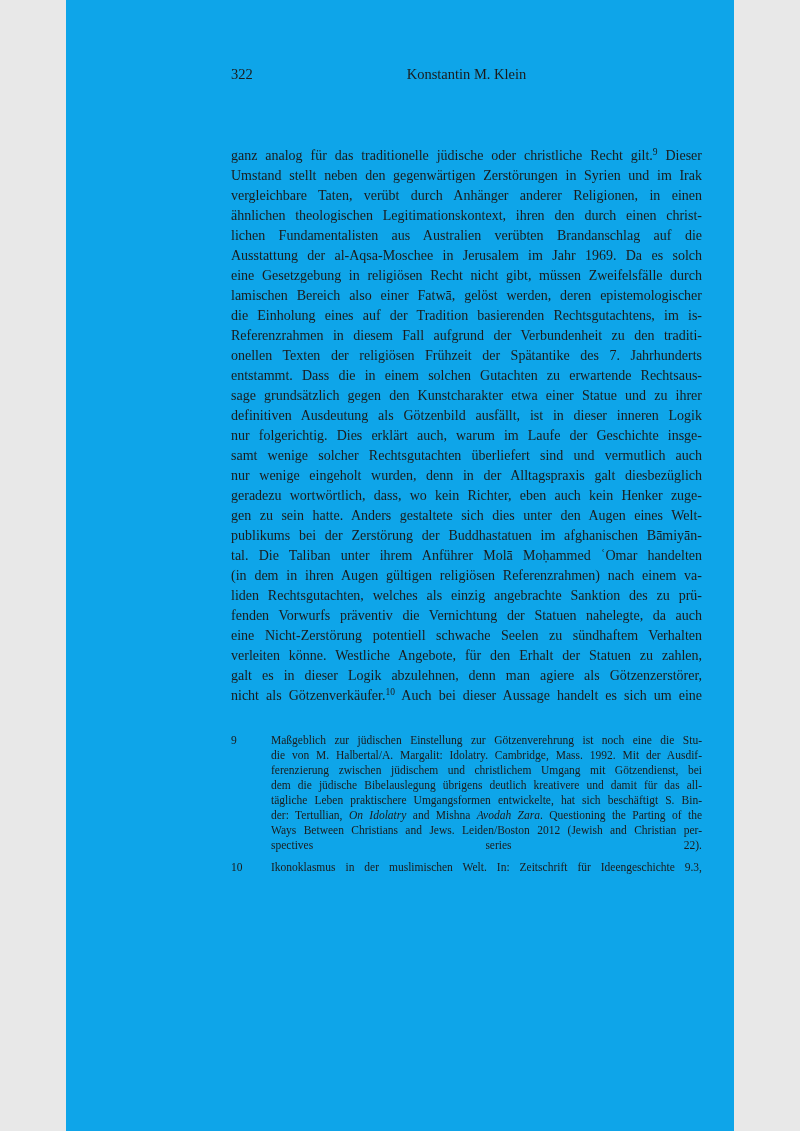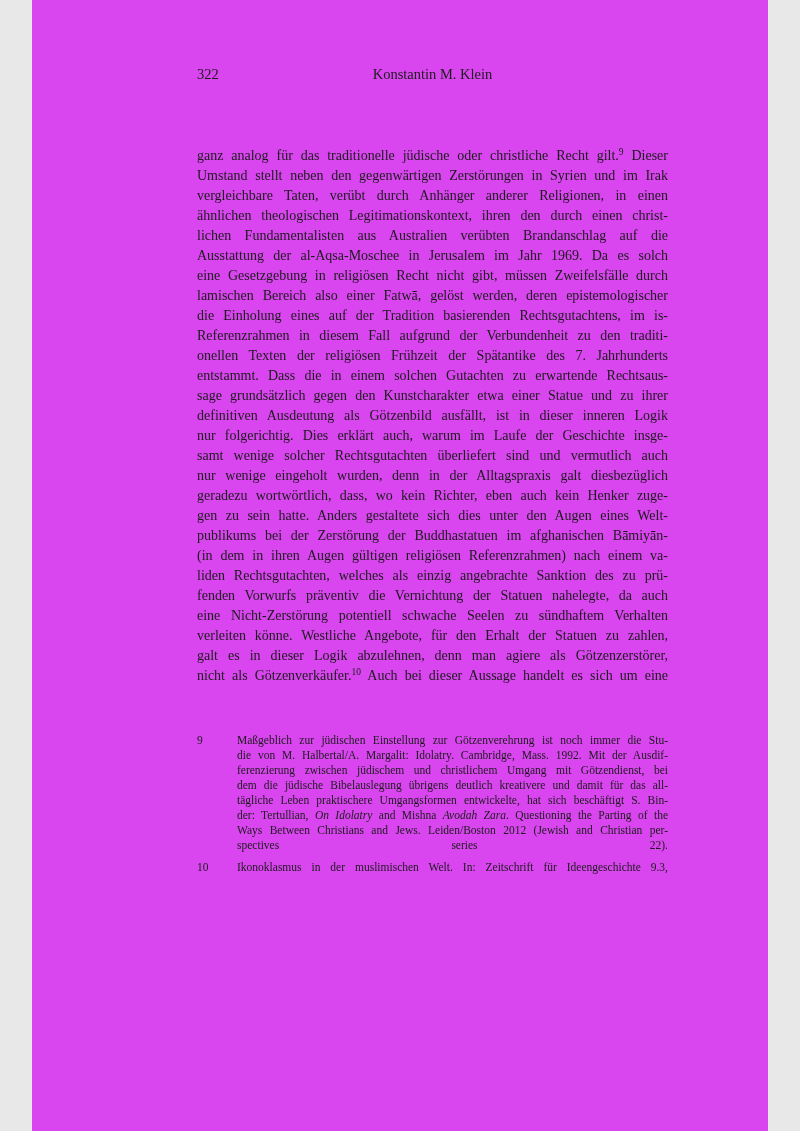--- a/index.html
+++ b/index.html
@@ -1,17 +1,17 @@
 <!DOCTYPE html>
 <html><head>
 <meta charset="utf-8">
 <style>
   html,body{margin:0;padding:0;background:#e8e8e8;}
   .page{
-    position:relative;width:736px;height:1131px;background:#d946ef;
+    position:relative;width:668px;height:1131px;background:#0ea5e9;
     font-family:"Liberation Serif","DejaVu Serif",serif;color:#1b1b1b;
     margin:0 auto;overflow:hidden;
   }
   .running-header{
     position:absolute;top:64px;left:165px;width:471px;height:20px;
     font-size:14.5px;line-height:20px;text-align:center;
   }
   .pagenum{position:absolute;left:0;top:0;}
   .body-text{position:absolute;top:146px;left:165px;width:471px;}
   .bline{
@@ -55,33 +55,34 @@
       <div class="bline">onellen Texten der religiösen Frühzeit der Spätantike des 7. Jahrhunderts</div>
       <div class="bline">entstammt. Dass die in einem solchen Gutachten zu erwartende Rechtsaus-</div>
       <div class="bline">sage grundsätzlich gegen den Kunstcharakter etwa einer Statue und zu ihrer</div>
       <div class="bline">definitiven Ausdeutung als Götzenbild ausfällt, ist in dieser inneren Logik</div>
       <div class="bline">nur folgerichtig. Dies erklärt auch, warum im Laufe der Geschichte insge-</div>
       <div class="bline">samt wenige solcher Rechtsgutachten überliefert sind und vermutlich auch</div>
       <div class="bline">nur wenige eingeholt wurden, denn in der Alltagspraxis galt diesbezüglich</div>
       <div class="bline">geradezu wortwörtlich, dass, wo kein Richter, eben auch kein Henker zuge-</div>
       <div class="bline">gen zu sein hatte. Anders gestaltete sich dies unter den Augen eines Welt-</div>
       <div class="bline">publikums bei der Zerstörung der Buddhastatuen im afghanischen Bāmiyān-</div>
+      <div class="bline">tal. Die Taliban unter ihrem Anführer Molā Moḥammed ʿOmar handelten</div>
       <div class="bline">(in dem in ihren Augen gültigen religiösen Referenzrahmen) nach einem va-</div>
       <div class="bline">liden Rechtsgutachten, welches als einzig angebrachte Sanktion des zu prü-</div>
       <div class="bline">fenden Vorwurfs präventiv die Vernichtung der Statuen nahelegte, da auch</div>
       <div class="bline">eine Nicht-Zerstörung potentiell schwache Seelen zu sündhaftem Verhalten</div>
       <div class="bline">verleiten könne. Westliche Angebote, für den Erhalt der Statuen zu zahlen,</div>
       <div class="bline">galt es in dieser Logik abzulehnen, denn man agiere als Götzenzerstörer,</div>
       <div class="bline">nicht als Götzenverkäufer.<sup>10</sup> Auch bei dieser Aussage handelt es sich um eine</div>
     </main>
   <section class="footnotes">
       <div class="footnote">
         <div class="fn-num">9</div>
         <div class="fn-body">
-          <div class="fline">Maßgeblich zur jüdischen Einstellung zur Götzenverehrung ist noch immer die Stu-</div>
+          <div class="fline">Maßgeblich zur jüdischen Einstellung zur Götzenverehrung ist noch eine die Stu-</div>
           <div class="fline">die von M. Halbertal/A. Margalit: Idolatry. Cambridge, Mass. 1992. Mit der Ausdif-</div>
           <div class="fline">ferenzierung zwischen jüdischem und christlichem Umgang mit Götzendienst, bei</div>
           <div class="fline">dem die jüdische Bibelauslegung übrigens deutlich kreativere und damit für das all-</div>
           <div class="fline">tägliche Leben praktischere Umgangsformen entwickelte, hat sich beschäftigt S. Bin-</div>
           <div class="fline">der: Tertullian, <em>On Idolatry</em> and Mishna <em>Avodah Zara</em>. Questioning the Parting of the</div>
           <div class="fline">Ways Between Christians and Jews. Leiden/Boston 2012 (Jewish and Christian per-</div>
           <div class="fline nj">spectives series 22).</div>
         </div>
       </div>
       <div class="footnote">

